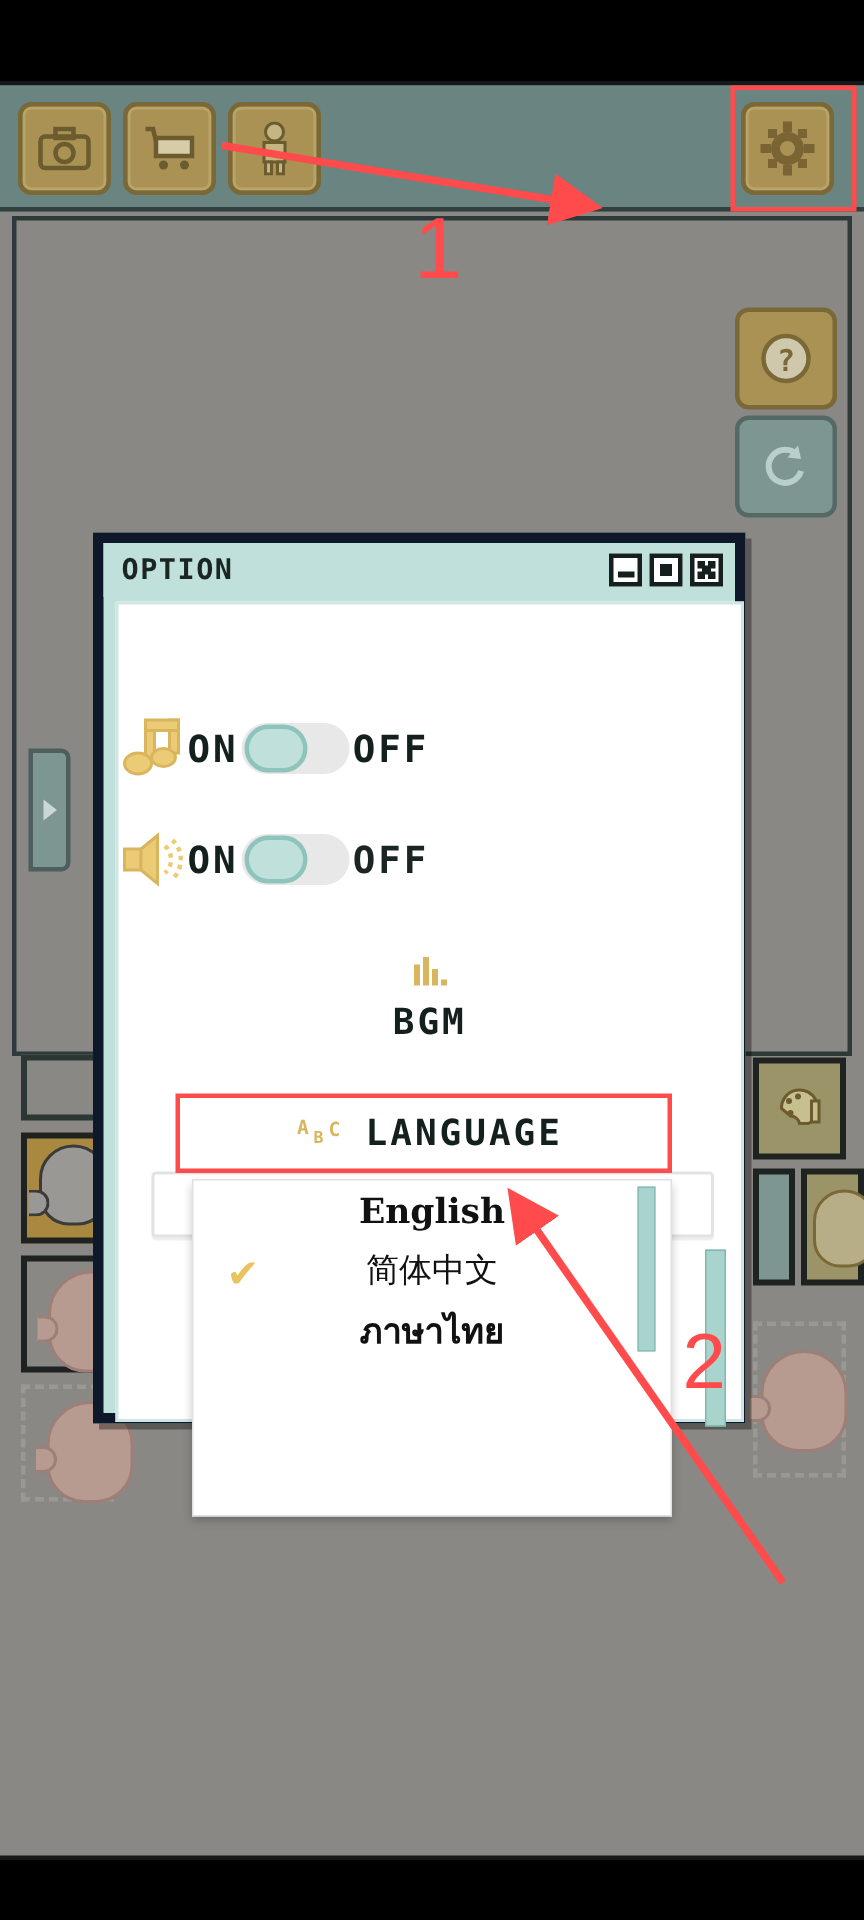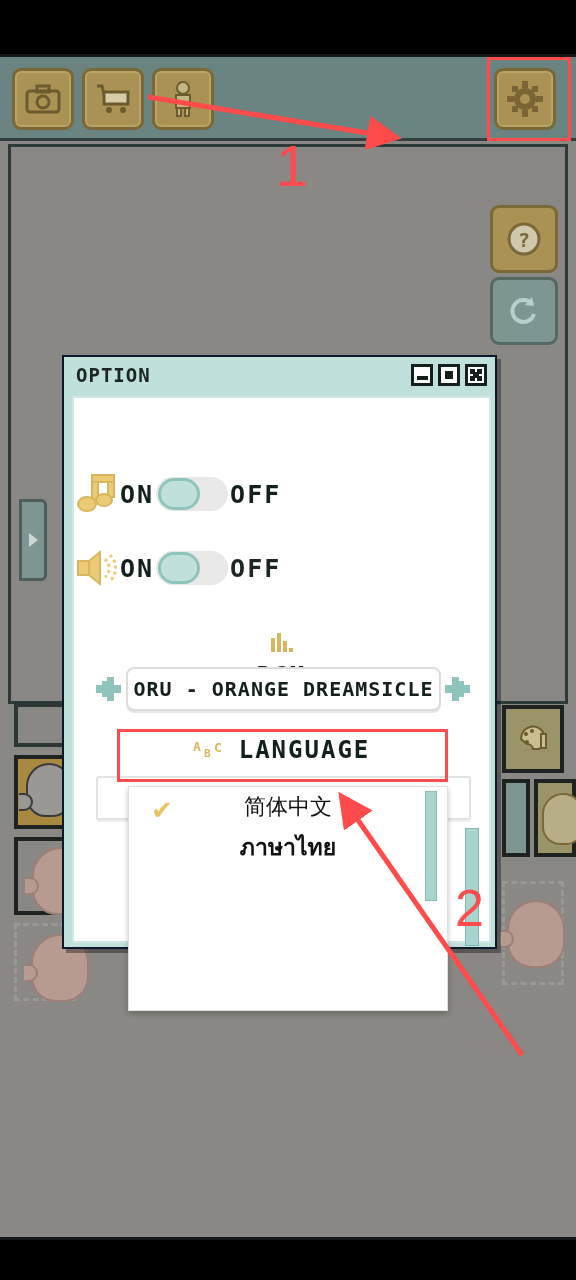--- a/index.html
+++ b/index.html
@@ -98,21 +98,21 @@
     background:#b79b90;
   }
   .head.plain { background:#9a9894; border-color:#3a3a3a; }
   .head .ear { position:absolute; left:-9px; top:28px; width:14px;height:18px;
                border:2px solid #9d7f78; border-left:none; border-radius:0 10px 10px 0; background:#b79b90; }
 
   
   .option-win {
     position:absolute; left:70px; top:352px; width:435px; height:594px;
     background:#bfe0db;
-    border:2px solid #0f172a;
+    border:7px solid #0f172a;
     box-shadow: 4px 4px 0 rgba(0,0,0,0.35);
   }
   .titlebar {
     position:absolute; left:0; top:0; width:100%; height:36px;
     background:#bfe0db;
     display:flex; align-items:center; justify-content:space-between;
     padding:0 8px 0 12px;
   }
   .title-text {
     font-family:"DejaVu Sans Mono", monospace;
@@ -429,45 +429,20 @@
                 <rect x="2" y="8" width="4" height="14"></rect>
                 <rect x="8" y="3" width="4" height="19"></rect>
                 <rect x="14" y="11" width="4" height="11"></rect>
                 <rect x="20" y="18" width="4" height="4"></rect>
               </g>
             </svg>
           </span>
           <span class="sec-title">BGM</span>
         </div>
 
-        <div class="bgm-wrap">
-          <span class="ico" style="position:static;width:auto;">
-            <svg width="26" height="26" viewBox="0 0 26 26">
-              <g fill="#8fc4bd">
-                <rect x="0" y="9" width="8" height="8"></rect>
-                <rect x="6" y="5" width="6" height="16"></rect>
-                <rect x="11" y="1" width="7" height="24"></rect>
-                <rect x="17" y="9" width="8" height="8"></rect>
-              </g>
-            </svg>
-          </span>
-          <span class="bgm-box">
-            <span class="bgm-text">ORU - ORANGE DREAMSICLE</span>
-          </span>
-          <span class="ico" style="position:static;width:auto;">
-            <svg width="26" height="26" viewBox="0 0 26 26">
-              <g fill="#8fc4bd">
-                <rect x="17" y="9" width="8" height="8"></rect>
-                <rect x="13" y="5" width="6" height="16"></rect>
-                <rect x="7" y="1" width="7" height="24"></rect>
-                <rect x="0" y="9" width="8" height="8"></rect>
-              </g>
-            </svg>
-          </span>
-        </div>
 
         <div class="sec-head" id="sec-lang">
           <span class="ico" style="position:static;width:auto;">
             <svg width="38" height="24" viewBox="0 0 38 24">
               <text x="0" y="13" font-family="DejaVu Sans Mono, monospace" font-size="13" font-weight="bold" fill="#d9b55e">A</text>
               <text x="11" y="19" font-family="DejaVu Sans Mono, monospace" font-size="11" font-weight="bold" fill="#d9b55e">B</text>
               <text x="21" y="14" font-family="DejaVu Sans Mono, monospace" font-size="13" font-weight="bold" fill="#d9b55e">C</text>
             </svg>
           </span>
           <span class="sec-title">LANGUAGE</span>
@@ -476,20 +451,23 @@
         <div class="lang-box">
           <span>简体中文</span>
         </div>
 
         <div class="win-scroll"></div>
       </div>
     </div>
 
     <div class="dropdown" style="left:128px; top:729px;">
 
+      <div class="dd-item serif">
+        <span>English</span>
+      </div>
       <div class="dd-item">
         <span class="check">✔</span>
         <span>简体中文</span>
       </div>
       <div class="dd-item serif">
         <span>ภาษาไทย</span>
       </div>
 
       <div class="dd-scroll"></div>
     </div>

